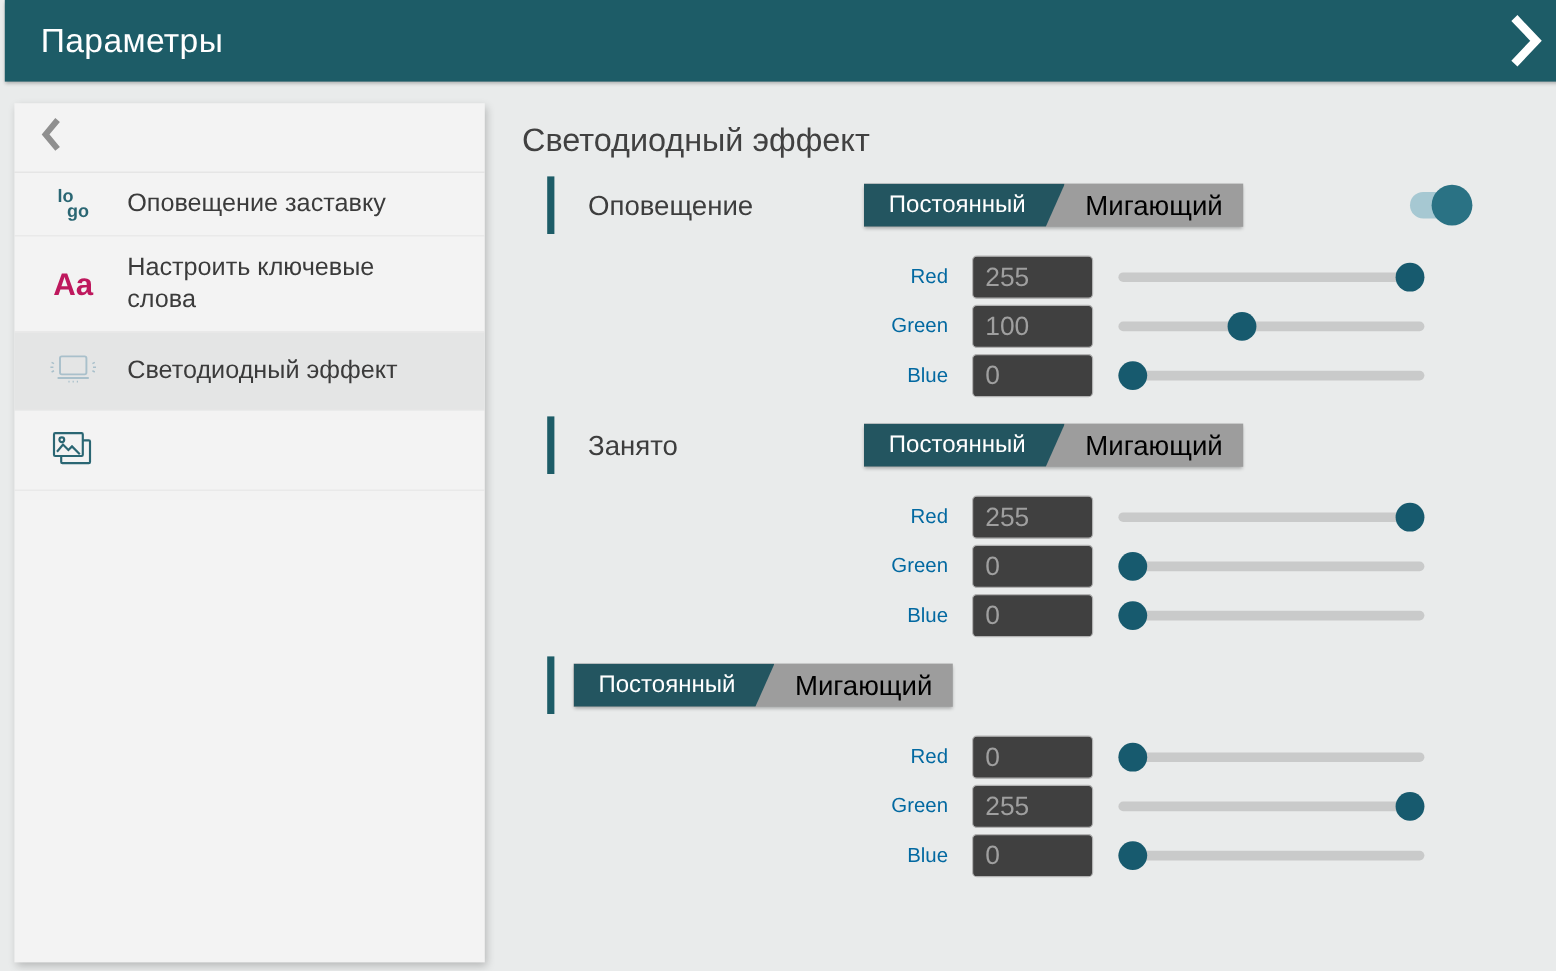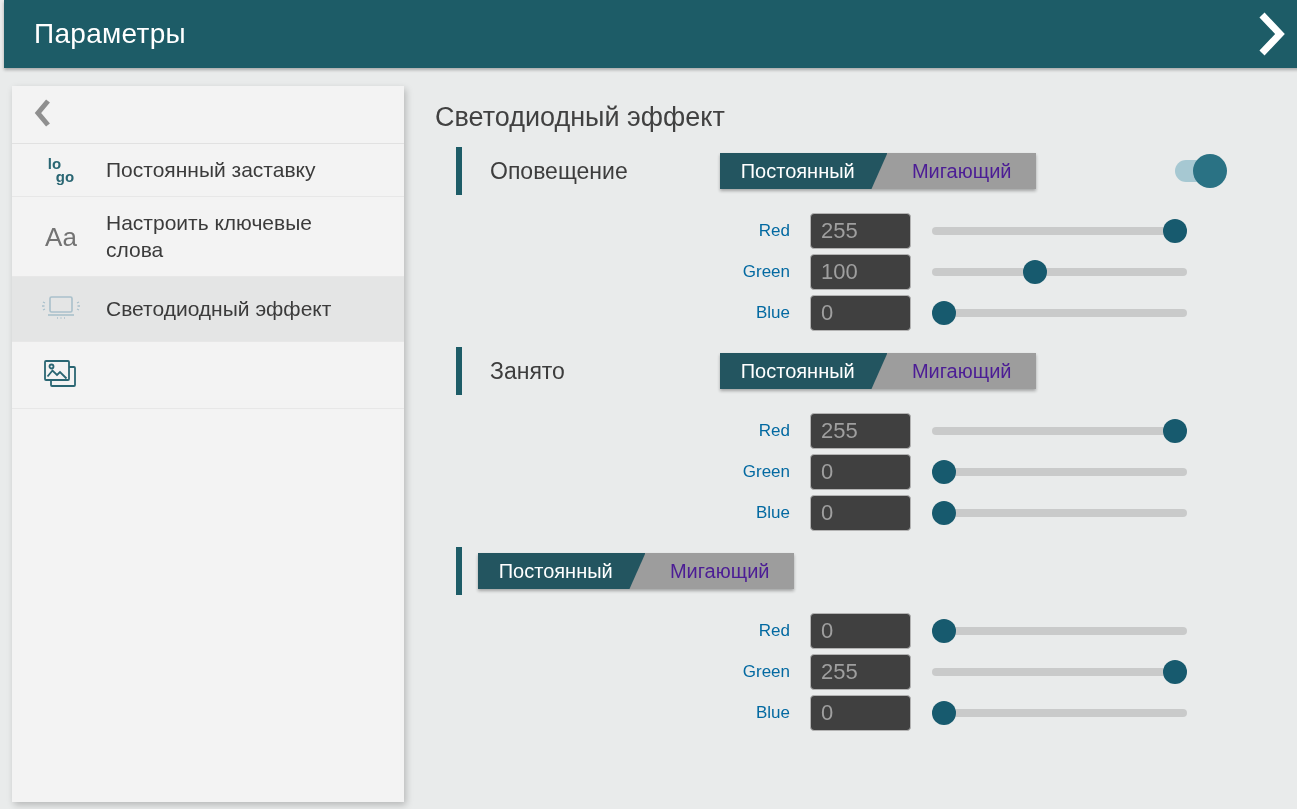--- a/index.html
+++ b/index.html
@@ -31,34 +31,34 @@
     background:#f3f3f3;box-shadow:2px 3px 7px rgba(0,0,0,.22);
   }
   .back-row{height:58px;display:flex;align-items:center;padding-left:22px;
     border-bottom:1px solid #e1e1e1;cursor:pointer}
   .side-item{display:flex;align-items:center;padding:13px 24px;border-bottom:1px solid #e7e7e7;cursor:pointer}
   .side-item.selected{background:#e4e5e5}
   .item-icon{width:50px;min-width:50px;display:flex;justify-content:center;align-items:flex-end;margin-right:20px}
   .item-label{font-size:21px;color:#3b3b3b;max-width:245px;line-height:1.25}
   .logo-ic{color:#2a6673;font-size:15px;font-weight:bold;line-height:13px;display:flex;flex-direction:column}
   .logo-ic .g2{margin-left:8px}
-  .aa-ic{color:#737373;font-size:26px;font-weight:normal;line-height:26px}
+  .aa-ic{color:#be185d;font-size:26px;font-weight:bold;line-height:26px}
   
   .main{position:absolute;left:435px;top:86px;width:812px}
   .main-title{font-size:27px;color:#414141;margin:16px 0 14px;font-weight:normal}
   .led-section{margin-bottom:16px}
   .sec-head{display:flex;align-items:center;height:48px;margin-bottom:18px}
   .accent{width:6px;height:48px;background:var(--primary);margin-left:21px}
   .sec-label{font-size:23px;color:#3d3d3d;margin-left:28px;width:214px}
   .mode-toggle{width:316px;height:36px;margin-left:16px;display:flex;position:relative;
     background:var(--toggle-unsel);box-shadow:0 2px 3px rgba(0,0,0,.3);cursor:pointer}
   .mode-sel{width:53%;height:100%;background:var(--toggle-sel);
     clip-path:polygon(0 0,100% 0,calc(100% - 16px) 100%,0 100%);
     color:#ffffff;font-size:20px;display:flex;align-items:center;justify-content:center;padding-right:12px}
-  .mode-unsel{width:47%;height:100%;color:#4c1d95;font-size:20px;
+  .mode-unsel{width:47%;height:100%;color:#000000;font-size:23px;
     display:flex;align-items:center;justify-content:center}
   .power-switch{margin-left:auto;margin-right:20px;position:relative;width:52px;height:34px;cursor:pointer}
   .sw-track{position:absolute;left:0;top:6px;width:46px;height:22px;border-radius:11px;background:var(--switch-track)}
   .sw-knob{position:absolute;right:0;top:0;width:34px;height:34px;border-radius:50%;background:var(--switch-knob)}
   .chan-row{display:flex;align-items:center;height:36px;margin-bottom:5px}
   .chan-label{width:355px;text-align:right;font-size:17px;color:#0369a1}
   .chan-input{margin-left:20px;width:101px;height:36px;border:1px solid #b3b3b3;border-radius:4px;
     background:#404040;color:#9f9f9f;font-size:22px;padding:0 10px;outline:none;
     font-family:"Liberation Sans",sans-serif}
   .chan-slider{margin-left:21px;width:255px;height:36px;position:relative;cursor:pointer}
@@ -86,21 +86,21 @@
     </span>
   </div>
   <div id="side-items">
   <div class="side-item">
     <span class="item-icon">
           <span class="logo-ic">
             <span>lo</span>
             <span class="g2">go</span>
           </span>
         </span>
-    <span class="item-label">Постоянный заставку</span>
+    <span class="item-label">Оповещение заставку</span>
   </div>
 
   <div class="side-item">
     <span class="item-icon">
           <span class="aa-ic">Aa</span>
         </span>
     <span class="item-label">Настроить ключевые слова</span>
   </div>
 
   <div class="side-item selected">

